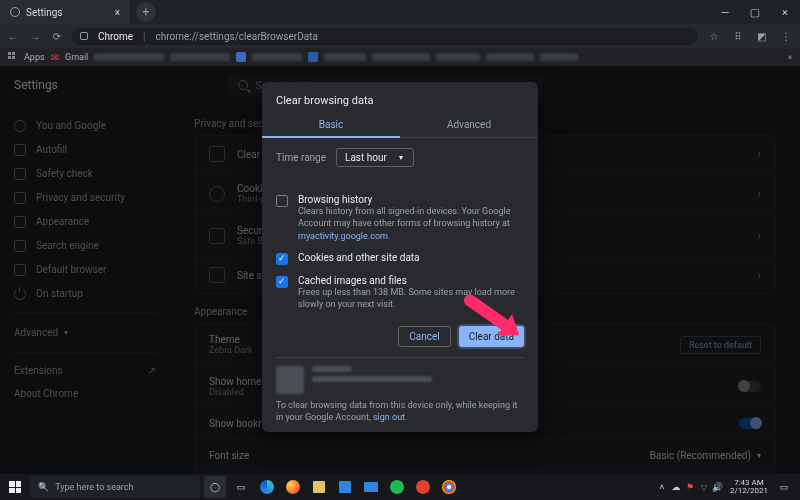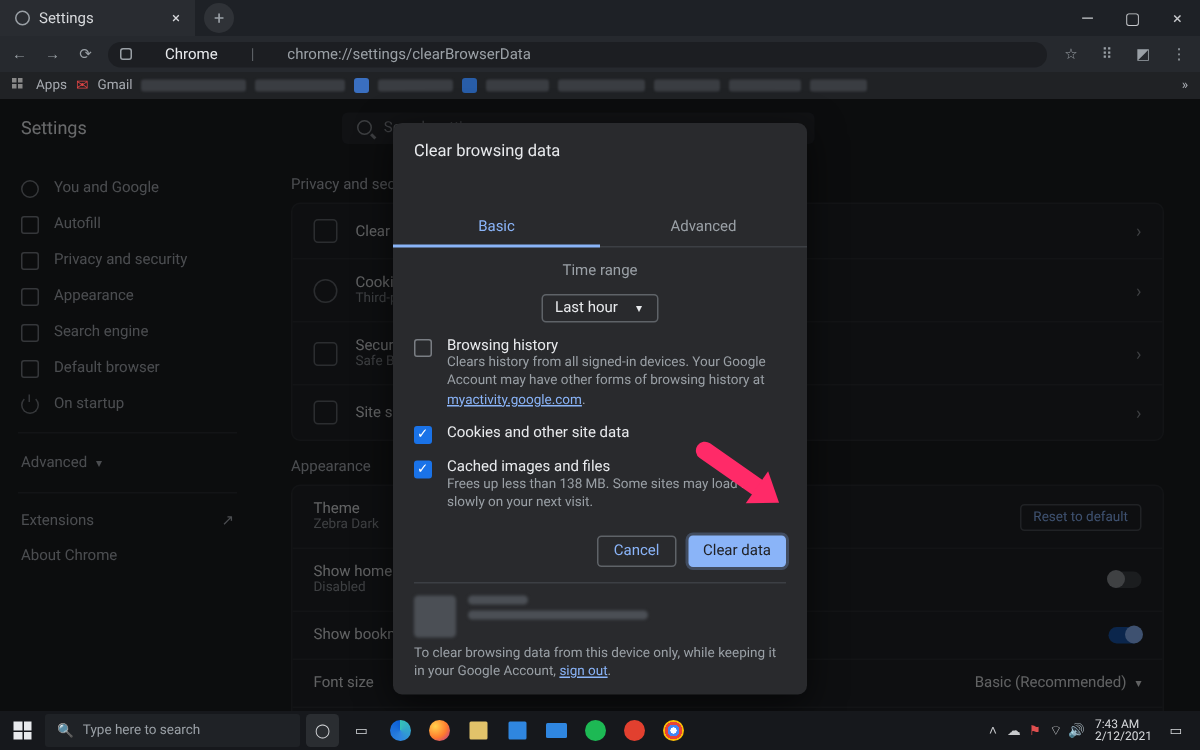--- a/index.html
+++ b/index.html
@@ -8,21 +8,21 @@
   
   .chrome-top { background: #1e2126; display: flex; align-items: center; height: 24px; }
   .tab { background: #292c31; display: flex; align-items: center; gap: 6px; padding: 0 10px; height: 24px; width: 130px; font-size: 10px; color: #d7d9dc; }
   .tab .gear { width: 10px; height: 10px; border: 1px solid #9aa0a6; border-radius: 50%; position: relative; }
   .newtab { width: 20px; height: 20px; margin-left: 6px; border-radius: 50%; background: #2f3237; display:flex;align-items:center;justify-content:center;color:#9aa0a6; font-size:12px;}
   .win-controls { margin-left: auto; display: flex; }
   .win-controls span { width: 30px; text-align: center; color: #c7c9cc; font-size: 11px; }
 
   .addrbar { background: #26292e; display: flex; align-items: center; height: 24px; padding: 0 6px; gap: 8px; font-size: 10px; color: #9aa0a6; }
   .nav-icn { width: 14px; text-align: center; }
-  .url-field { flex: 1; background: #1c1e22; border-radius: 12px; padding: 3px 8px; display: flex; align-items: center; gap: 22px; }
+  .url-field { flex: 1; background: #1c1e22; border-radius: 12px; padding: 3px 8px; display: flex; align-items: center; gap: 10px; }
   .lock { width: 8px; height: 8px; border: 1px solid #9aa0a6; border-radius: 2px; }
   .url-chrome { color: #e8eaed; }
   .url-path  { color: #9aa0a6; }
   .star, .ext, .avatar, .more { width: 16px; text-align: center; }
 
   .bookmarks { background: #202225; height: 18px; display:flex; align-items:center; gap:6px; padding: 0 8px; font-size:9px; color:#a7abb1;}
   .bm-grid { width:10px;height:10px; background:
      linear-gradient(#888,#888) 0 0/3px 3px no-repeat,
      linear-gradient(#888,#888) 4px 0/3px 3px no-repeat,
      linear-gradient(#888,#888) 0 4px/3px 3px no-repeat,
@@ -63,34 +63,34 @@
   .switch:after{content:"";position:absolute;width:12px;height:12px;background:#8c9096;border-radius:50%;left:-1px;top:-1px;}
   .switch.on{background:#1956a8;}
   .switch.on:after{background:#8ab4f8;left:11px;}
   .select-fake { margin-left:auto;color:#d7d9dc;font-size:10px;display:flex;align-items:center;gap:6px;}
 
   
   .overlay { position:absolute; inset: -38px 0 0 0; background: rgba(0,0,0,0.55); display:flex; justify-content:center; align-items:flex-start; padding-top: 16px; }
   .dialog { width: 276px; background:#292a2d; color:#e8eaed; border-radius:6px; box-shadow:0 6px 24px rgba(0,0,0,0.6); font-size:10px; padding-bottom:8px;}
   .dlg-title { padding: 12px 14px 6px; font-size:11px; color:#e8eaed;}
   .dlg-tabs { display:flex; }
-  .dlg-tab { flex:1; text-align:center; padding:6px 0; color:#9aa0a6; font-size:10px;margin-top:27px; }
+  .dlg-tab { flex:1; text-align:center; padding:6px 0; color:#9aa0a6; font-size:10px; }
   .dlg-tab.active { color:#8ab4f8; border-bottom:2px solid #8ab4f8; }
   .dlg-tab:not(.active){ border-bottom:1px solid #3c3f44;}
   .dlg-body { padding: 10px 14px 0; }
-  .tr-row { display:flex; align-items:center; gap:10px; margin-bottom:10px;flex-direction:column; }
+  .tr-row { display:flex; align-items:center; gap:10px; margin-bottom:27px; }
   .tr-label { color:#9aa0a6; font-size:10px;}
   .tr-select { border:1px solid #5f6368;border-radius:3px;padding:3px 10px 3px 8px; color:#e8eaed; font-size:10px; display:flex; align-items:center; gap:12px; background:#292a2d;}
   .opt { display:flex; gap:10px; margin-bottom:10px; }
   .chk { width:12px;height:12px;border:1.5px solid #7a7e84;border-radius:2px; flex-shrink:0; margin-top:1px; position:relative;}
   .chk.on { background:#1a73e8; border-color:#1a73e8; }
   .chk.on:after{content:"✓";color:#fff;font-size:9px;position:absolute;left:1px;top:-1px;}
   .opt .ohead { color:#e8eaed; font-size:10px; display:block;}
   .opt .odesc { color:#9aa0a6; font-size:9px; line-height:1.25;}
-  .link-a { color:#8ab4f8;text-decoration:underline; }
+  .link-a { color:#8ab4f8; }
   .dlg-actions { display:flex; justify-content:flex-end; gap:8px; padding: 6px 14px 4px; }
   .btn-cancel { border:1px solid #5f6368;color:#8ab4f8;background:transparent;border-radius:3px;padding:4px 10px;font-size:10px;}
   .btn-primary { background:#8ab4f8;color:#202124;border:none;border-radius:3px;padding:4px 10px;font-size:10px; box-shadow:0 0 0 2px rgba(138,180,248,0.25);}
   .dlg-foot { border-top:1px solid #3c3f44; margin:6px 14px 0; padding-top:8px; display:flex; gap:8px; }
   .foot-thumb { width:28px;height:28px;background:#4b4f55;border-radius:3px;filter:blur(1px);}
   .foot-blurline { height:6px;background:#4b4f55;border-radius:3px;filter:blur(1px);margin-bottom:4px;}
   .foot-msg { clear:both; color:#9aa0a6; font-size:9px; padding: 6px 14px 0; line-height:1.3;}
 
   
   .arrow { position:absolute; left: 465px; top: 225px; width: 55px; height: 52px; pointer-events:none; }
@@ -108,21 +108,21 @@
   .ico-dot { width:14px;height:14px;border-radius:50%;background:linear-gradient(135deg,#3ba1e6,#1b62b8);}
   .ico-edge{width:14px;height:14px;border-radius:50%;background:conic-gradient(#35c1b8,#2f86e0,#0b5ed7);}
   .ico-ff{width:14px;height:14px;border-radius:50%;background:radial-gradient(circle at 30% 30%,#ffd24d,#ff7b2e 55%,#b12fa0);}
   .ico-file { width:12px;height:12px;background:#e2c36a;border-radius:1px;}
   .ico-store{width:12px;height:12px;background:#2f86e0;border-radius:1px;}
   .ico-mail{width:14px;height:10px;background:#2f86e0;border-radius:1px;}
   .ico-green{width:14px;height:14px;border-radius:50%;background:#1db954;}
   .ico-red{width:14px;height:14px;border-radius:50%;background:#e2402f;}
   .tb-tray { margin-left:auto; display:flex; align-items:center; gap:2px; padding-right:2px;}
   .tray-ic { width:12px;text-align:center;color:#c7c9cc;}
-  .tb-clock { text-align:left; line-height:1; font-size:8px; padding:0 4px;}
+  .tb-clock { text-align:center; line-height:1; font-size:8px; padding:0 4px;}
   .tb-notif { width:20px;text-align:center;}
 
   .chev-sm{font-size:8px;}
 </style>
 </head>
 <body>
 
 <div class="chrome-top">
   <div class="tab">
     <span class="gear"></span>
@@ -185,20 +185,24 @@
     <div class="sb-item">
         <span class="sb-icn person"></span>
         <span>You and Google</span>
       </div>
     <div class="sb-item">
         <span class="sb-icn"></span>
         <span>Autofill</span>
       </div>
     <div class="sb-item">
         <span class="sb-icn"></span>
+        <span>Safety check</span>
+      </div>
+    <div class="sb-item">
+        <span class="sb-icn"></span>
         <span>Privacy and security</span>
       </div>
     <div class="sb-item">
         <span class="sb-icn"></span>
         <span>Appearance</span>
       </div>
     <div class="sb-item">
         <span class="sb-icn"></span>
         <span>Search engine</span>
       </div>

